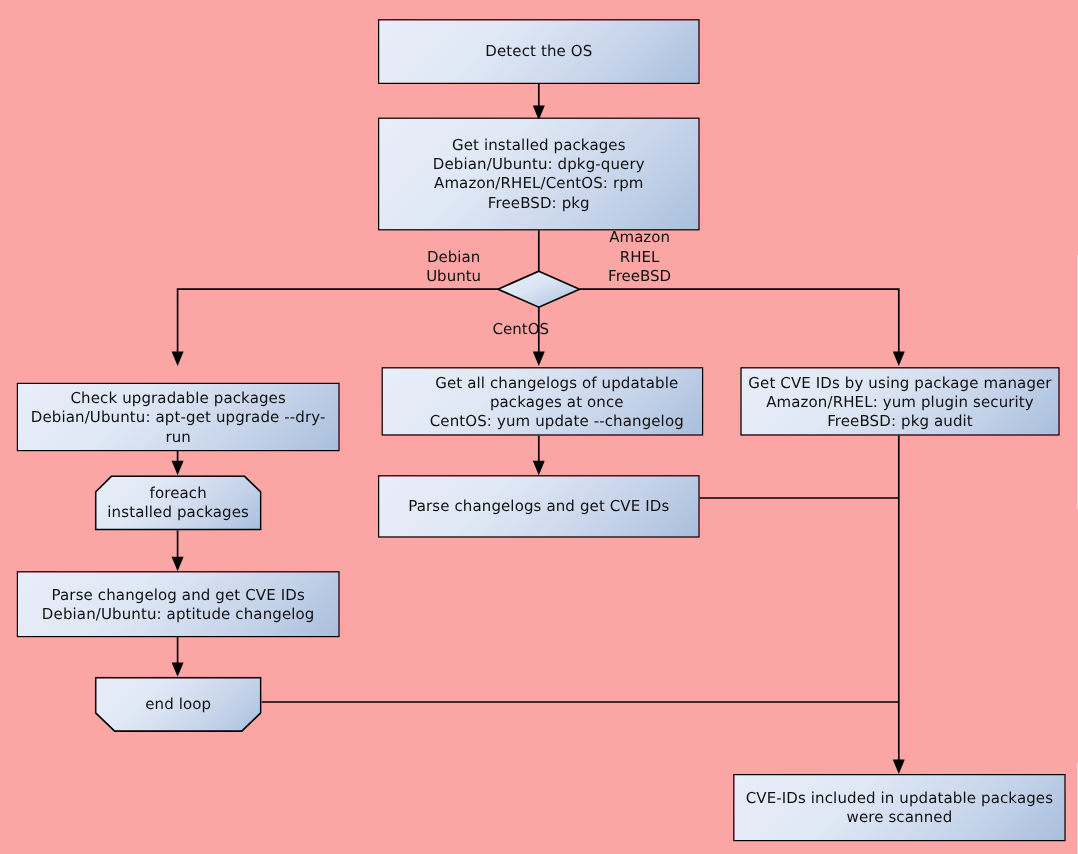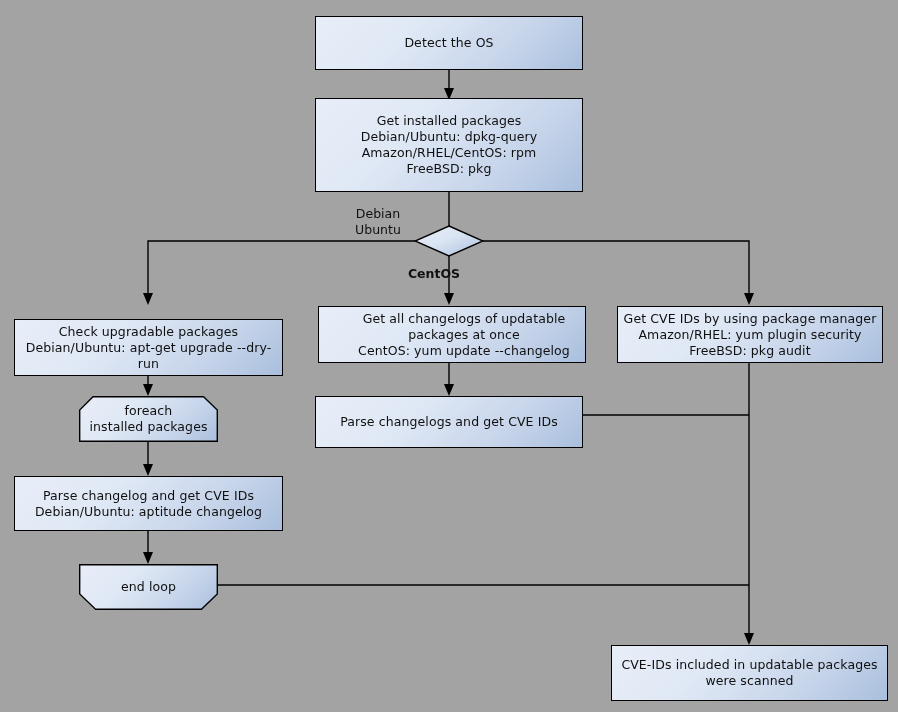--- a/index.html
+++ b/index.html
@@ -4,21 +4,21 @@
 <style>
   html,body{margin:0;padding:0;background:#ffffff;}
   body{
     font-family:"DejaVu Sans","Liberation Sans",sans-serif;
     -webkit-font-smoothing:antialiased;
   }
   #canvas{
     position:relative;
     width:898px;
     height:712px;
-    background:#a3a3a3;
+    background:#fca5a5;
     overflow:hidden;
   }
   
   .node{
     position:absolute;
     box-sizing:border-box;
     border:1px solid #000000;
     background:linear-gradient(135deg,#e8eef8 0%,#dfe8f5 35%,#c6d4ea 72%,#a9bfdd 100%);
     display:flex;
     align-items:center;
@@ -175,22 +175,25 @@
           <stop offset="100%" stop-color="#a9bfdd"></stop>
         </linearGradient>
       </defs>
       <polygon points="35,1 69,16 35,31 1,16" fill="url(#dgrad)" stroke="#000" stroke-width="1.4"></polygon>
     </svg>
   </div>
 
   <div class="edge-label" style="left:348px;top:206px;width:60px;text-align:center;">Debian
 Ubuntu</div>
 
-
-  <div class="edge-label" style="left:396px;top:266px;width:76px;text-align:center;font-weight:bold;">CentOS</div>
+  <div class="edge-label" style="left:495px;top:190px;width:76px;text-align:center;">Amazon
+RHEL
+FreeBSD</div>
+
+  <div class="edge-label" style="left:396px;top:266px;width:76px;text-align:center;">CentOS</div>
 
   <div class="node" style="left:14px;top:306px;width:269px;height:57px;margin-top:13px;">
     <span class="txt">Check upgradable packages
 Debian/Ubuntu: apt-get upgrade --dry-run</span>
   </div>
 
   <div class="node loop-start" style="left:79px;top:396px;width:139px;height:46px;">
     <div class="shape"></div>
     <svg class="outline" viewBox="0 0 139 46" preserveAspectRatio="none">
       <polygon points="14,0.7 124.6,0.7 138.3,14 138.3,45.3 0.7,45.3 0.7,14" vector-effect="non-scaling-stroke"></polygon>

